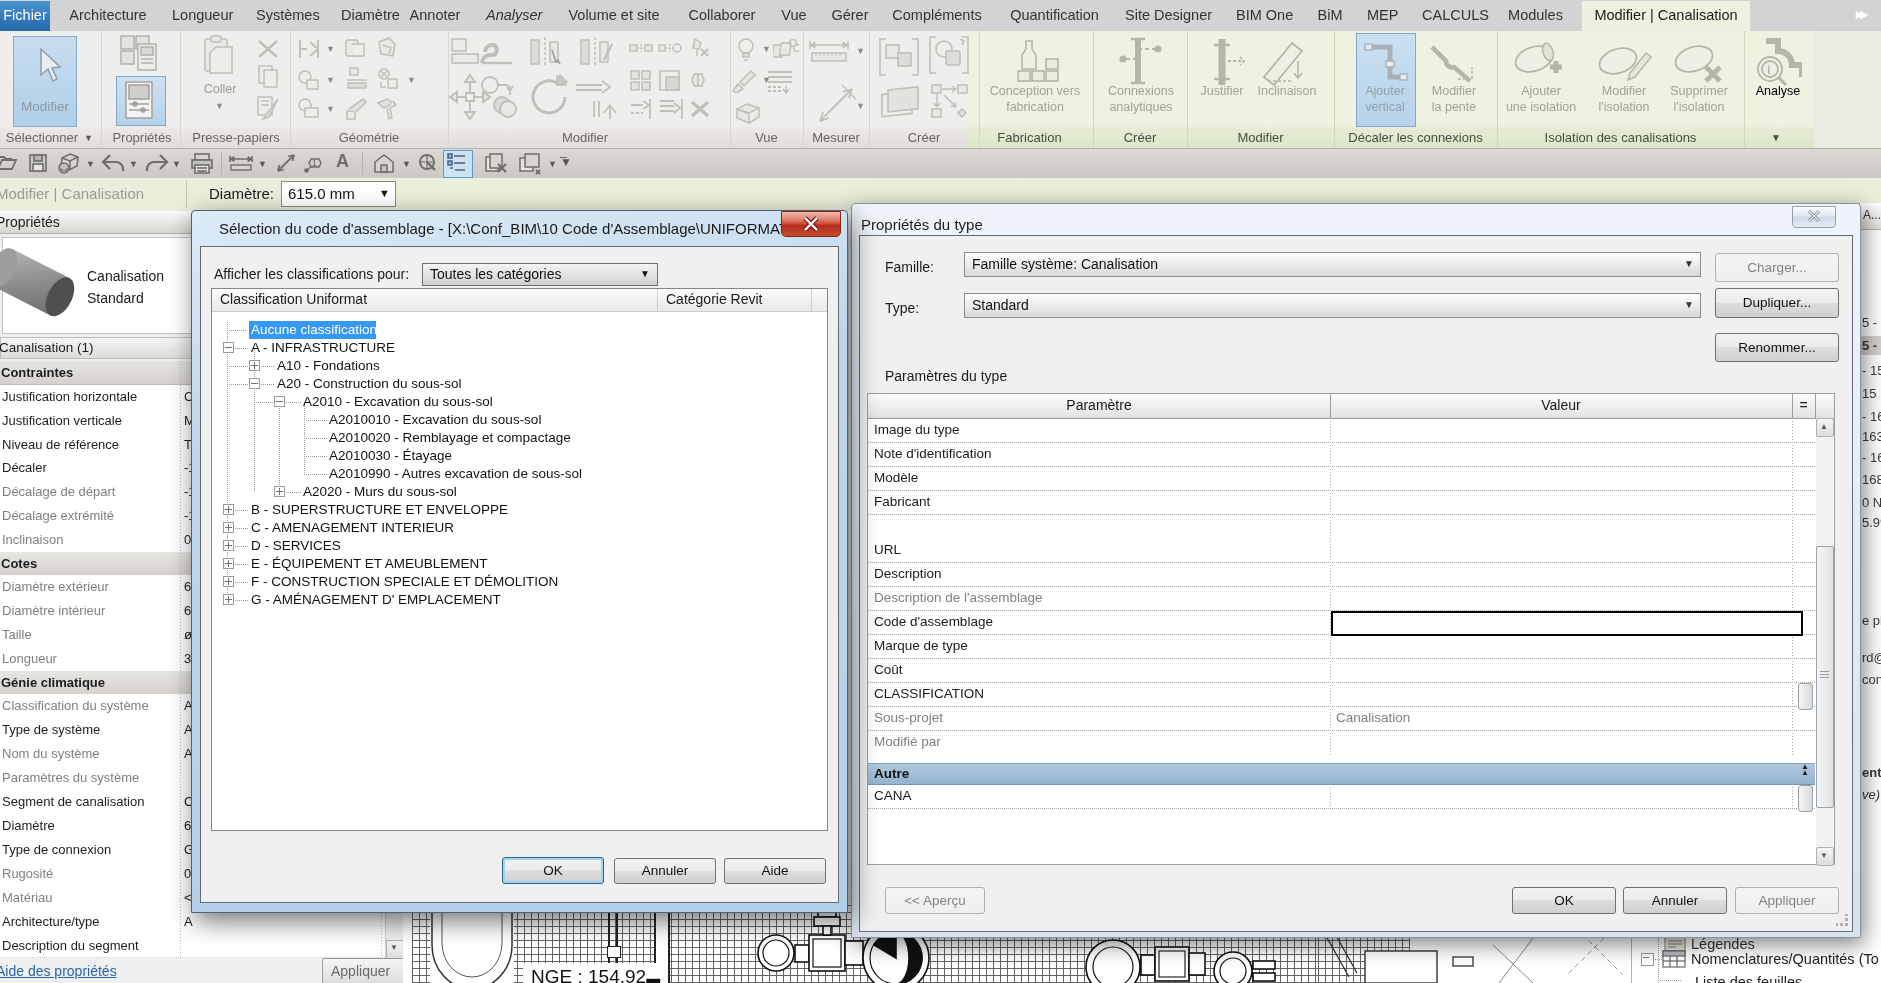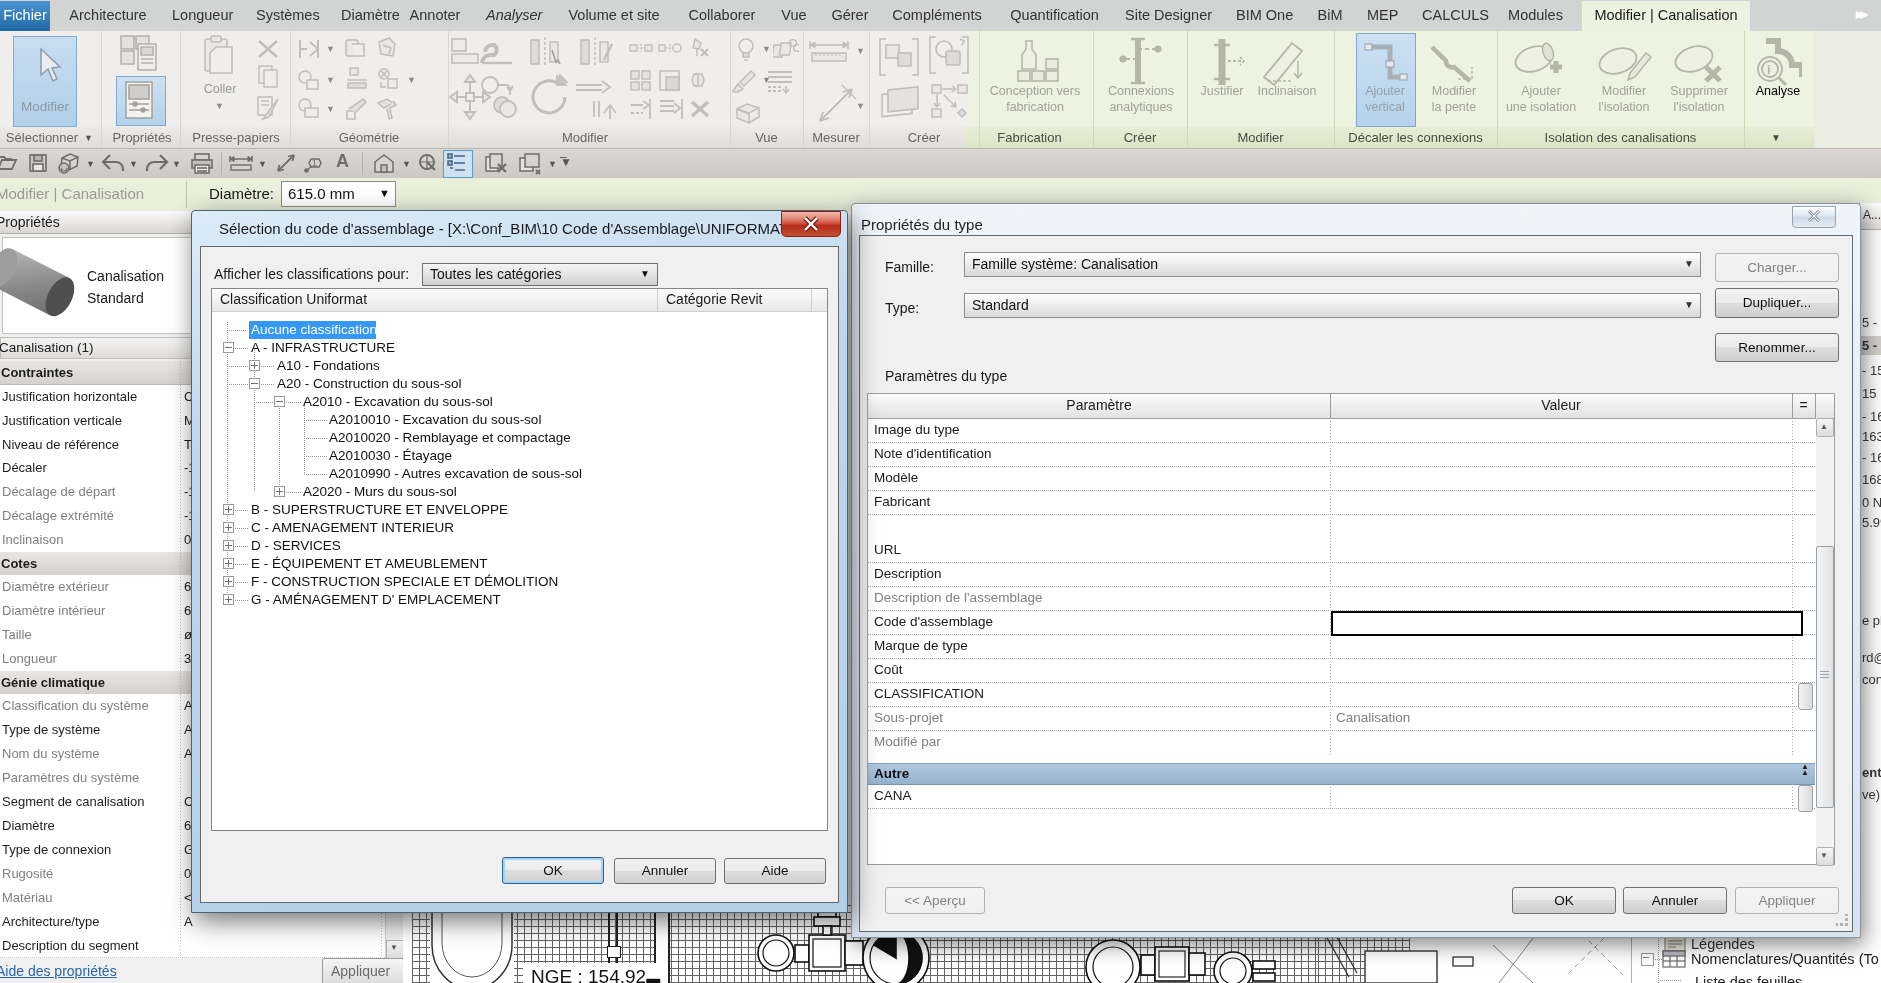--- a/index.html
+++ b/index.html
@@ -856,21 +856,21 @@
 <div class="sliv" style="top:206px;">- 16</div>
 <div class="sliv" style="top:226px;">163</div>
 <div class="sliv" style="top:247px;">- 16</div>
 <div class="sliv" style="top:269px;">168</div>
 <div class="sliv" style="top:292px;">0 N</div>
 <div class="sliv" style="top:312px;">5.99</div>
 <div class="sliv" style="top:410px;">e pl</div>
 <div class="sliv" style="top:447px;">rd@</div>
 <div class="sliv" style="top:469px;">con</div>
 <div class="sliv" style="top:562px;font-weight:bold;">ent</div>
-<div class="sliv" style="top:584px;">ve)</div>
+<div class="sliv" style="top:584px;font-style:italic;">ve)</div>
 </div>
 <div class="abs" id="browserbot" style="left:1631px;top:936px;width:250px;height:47px;background:#fff;border-left:1px solid #b5b2ae;overflow:hidden;">
 
 <svg class="abs" style="left:32px;top:0px;" width="22" height="18" viewBox="0 0 22 18">
       <g fill="#e8e4d8" stroke="#8a8a88" stroke-width="1.2">
         <rect x="1" y="1" width="20" height="14"></rect>
         <line x1="4" y1="5" x2="18" y2="5"></line>
         <line x1="4" y1="8" x2="18" y2="8"></line>
         <line x1="4" y1="11" x2="12" y2="11"></line>
       </g>

